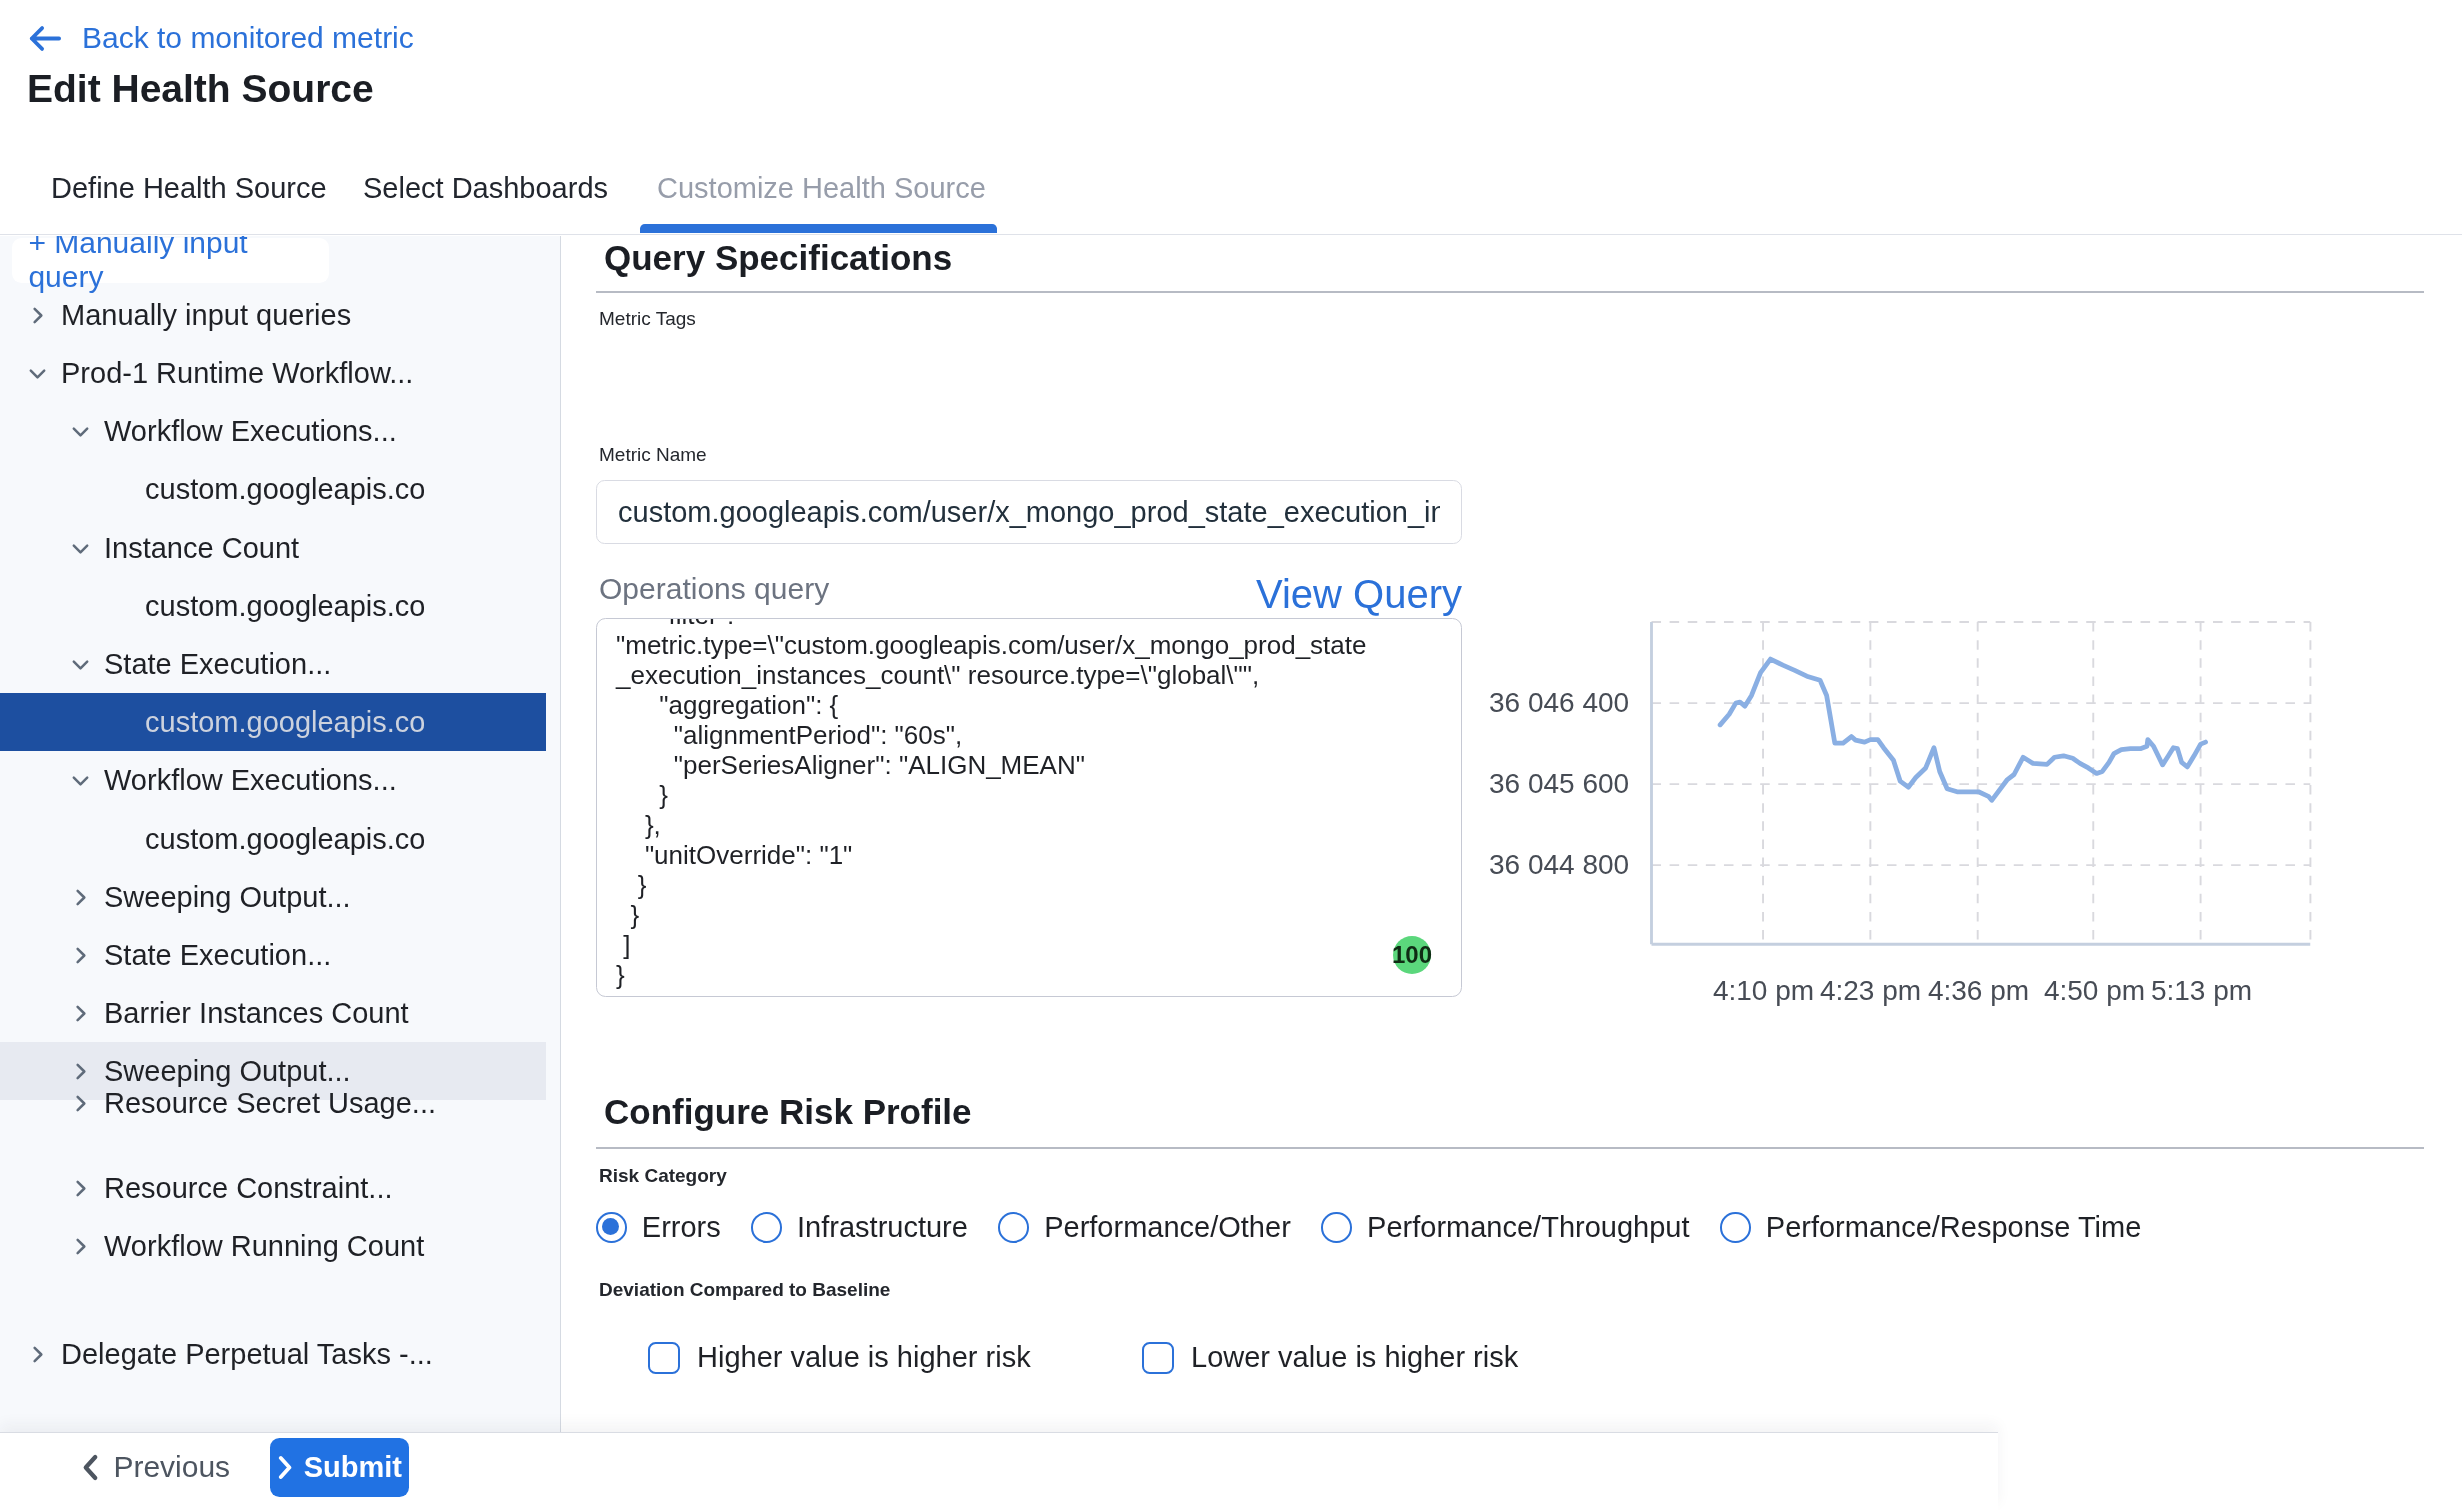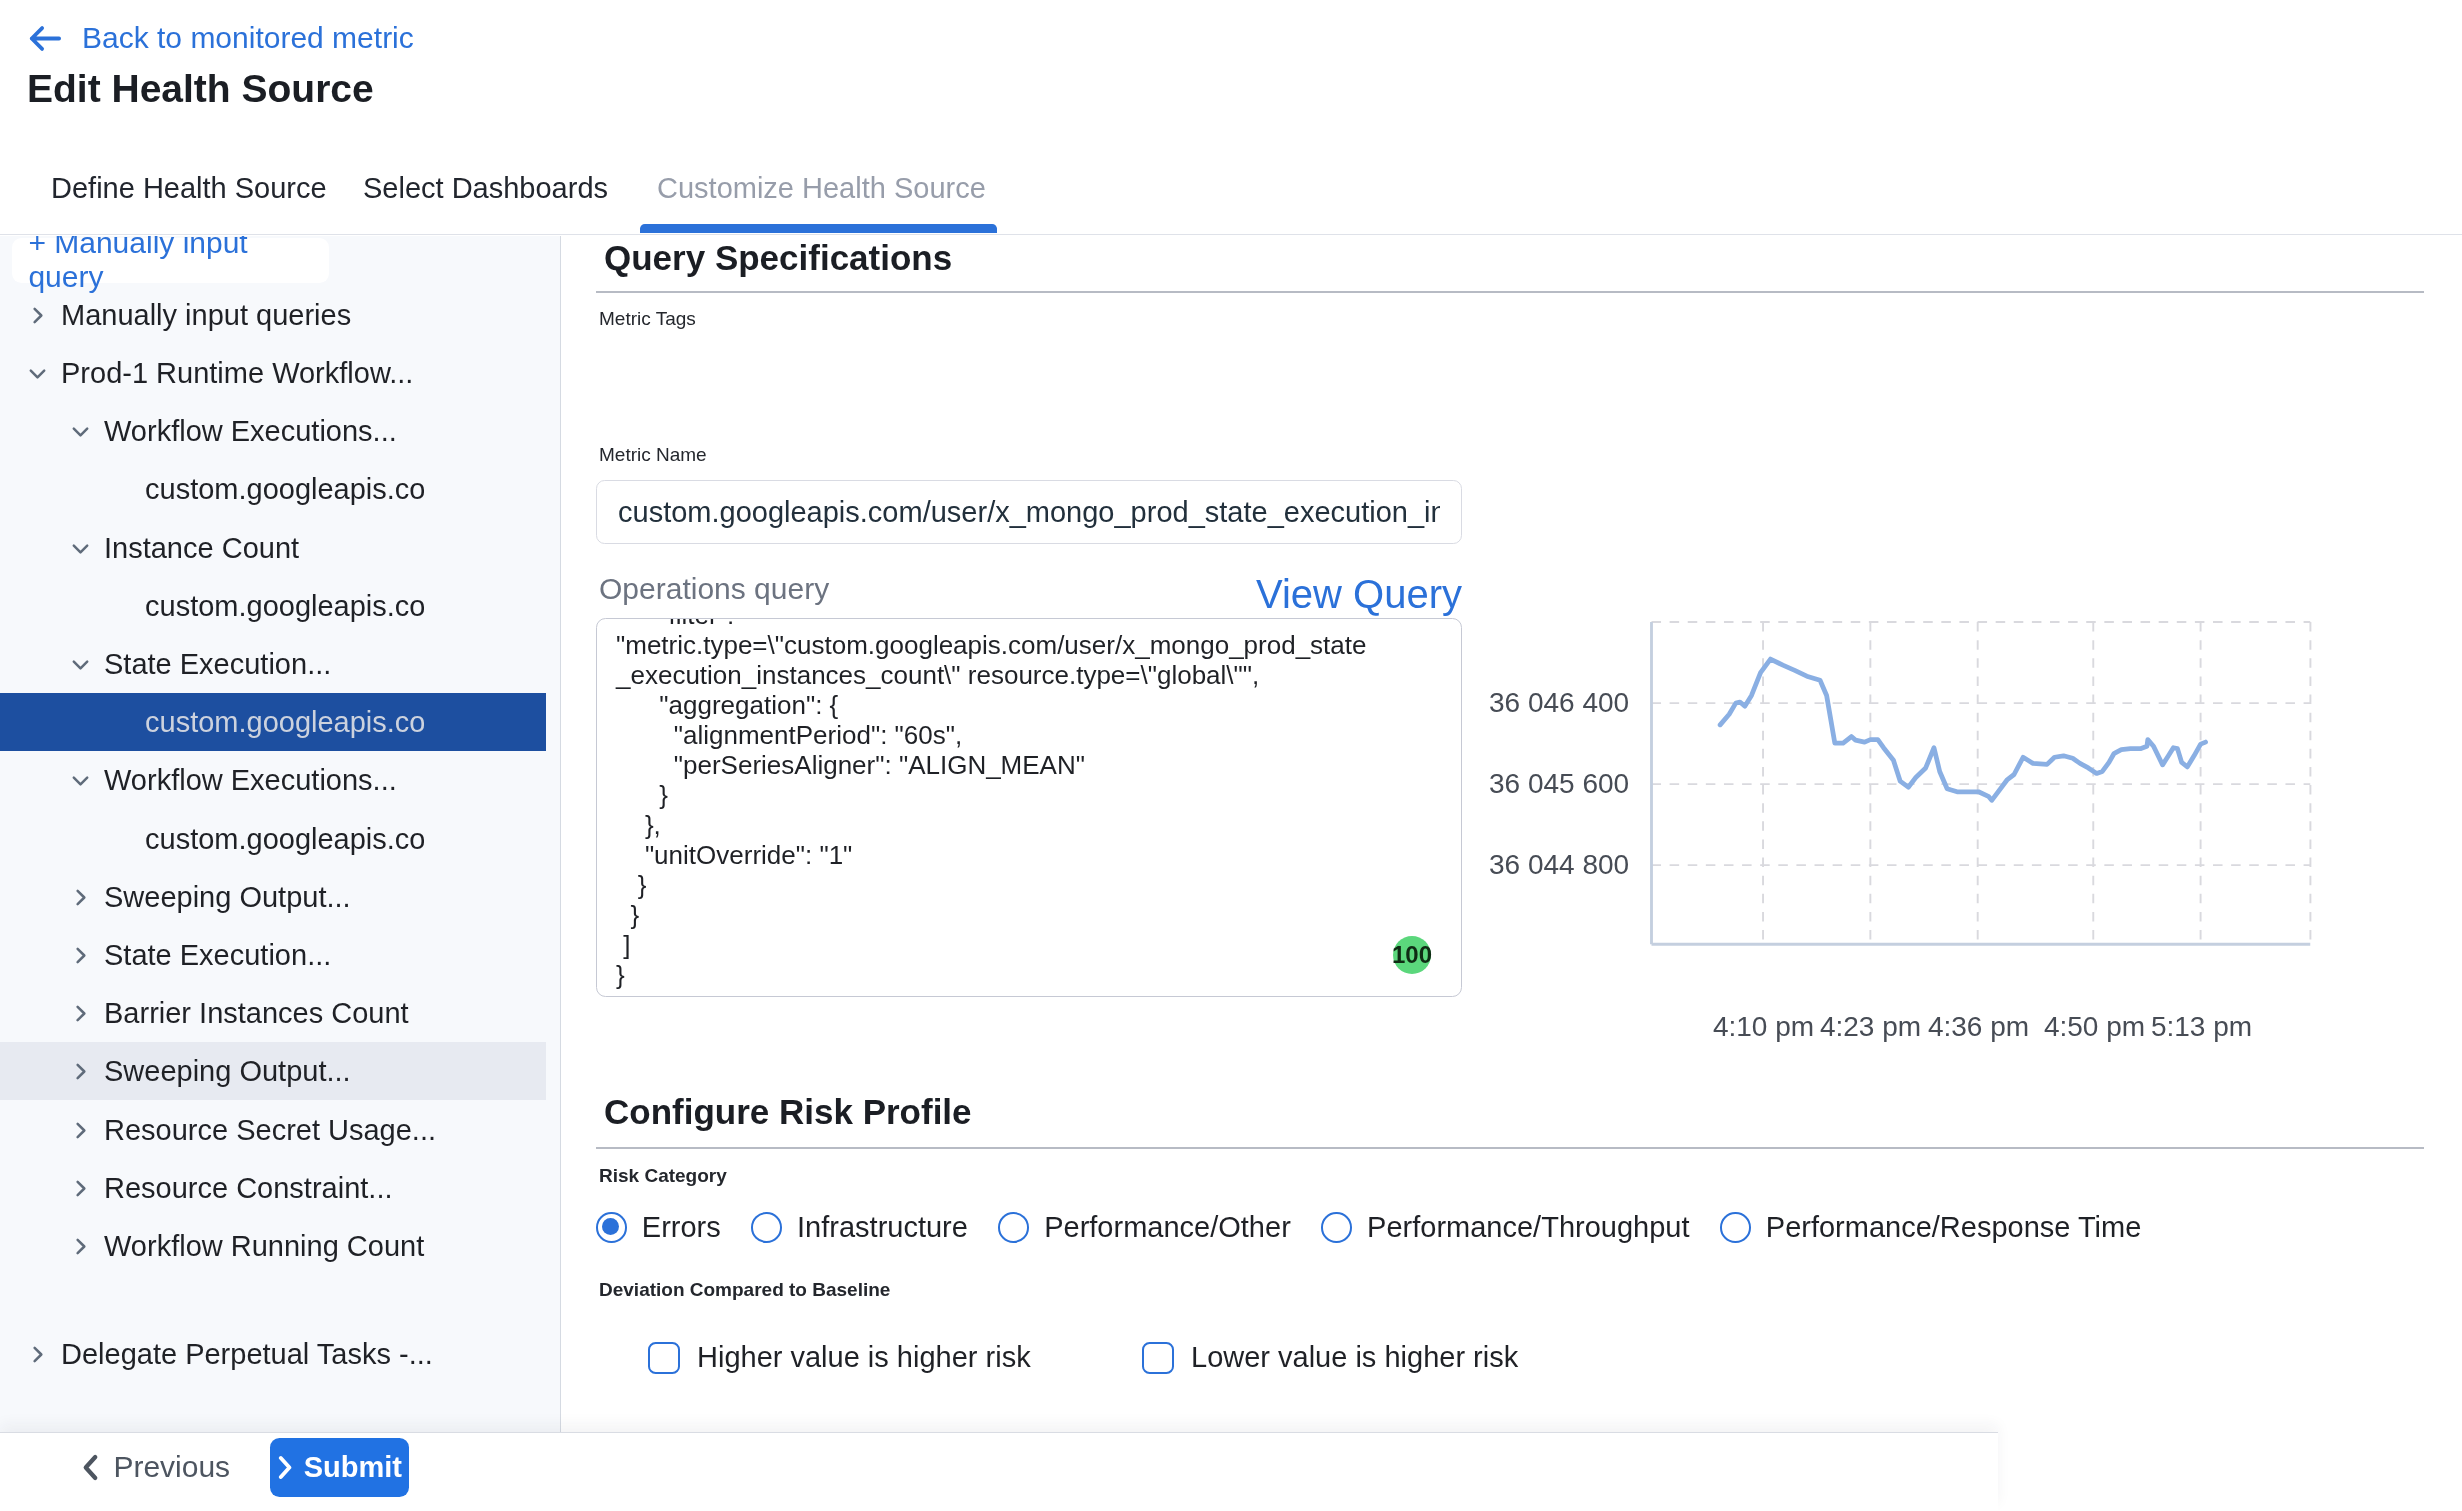--- a/index.html
+++ b/index.html
@@ -56,21 +56,21 @@
              font-family:"Liberation Sans",sans-serif;font-size:26px;line-height:30px;color:#1f2126;}
   #query-badge{position:absolute;left:832px;top:700px;width:38px;height:38px;border-radius:50%;
                background:#5bd77c;color:#0f2b14;font-size:24px;font-weight:700;
                display:flex;align-items:center;justify-content:center;}
 
   
   #chart{position:absolute;left:928px;top:367px;width:897px;height:429px;}
   #chart svg{position:absolute;left:0;top:0;}
   .ytick{position:absolute;left:0;width:134px;text-align:right;font-size:28px;color:#474c55;white-space:nowrap;}
   .xtick{position:absolute;top:372px;width:153px;margin-left:-76px;text-align:center;
-         font-size:28px;color:#474c55;white-space:nowrap;margin-top:36px;}
+         font-size:28px;color:#474c55;white-space:nowrap;}
 
   
   #risk-radio-group{position:absolute;left:35px;top:975px;display:flex;gap:30.5px;align-items:center;}
   .radio-item{display:flex;align-items:center;gap:15.3px;font-size:29px;color:#1f2126;cursor:pointer;}
   .radio{width:30.5px;height:30.5px;border-radius:50%;border:2.9px solid #2b71d9;box-sizing:border-box;background:#fff;}
   .radio.checked{border-width:2.9px;position:relative;}
   .radio.checked::after{content:"";position:absolute;left:3.8px;top:3.8px;width:17px;height:17px;
                         border-radius:50%;background:#2b71d9;}
   .check-item{position:absolute;display:flex;align-items:center;gap:17px;font-size:29px;color:#1f2126;cursor:pointer;}
   .checkbox{width:32px;height:32px;border:2.9px solid #2b71d9;border-radius:7.6px;box-sizing:border-box;background:#fff;}
@@ -172,21 +172,21 @@
     <polyline points="9,5 16,12 9,19" fill="none" stroke="#5f6b7a" stroke-width="2.6" stroke-linecap="round" stroke-linejoin="round"></polyline>
         </svg>
         <span class="lbl" style="left: 104px;">Barrier Instances Count</span>
       </div>
       <div class="tree-row hovered" style="top: 806px;">
         <svg class="chev" style="left: 69px;" width="23" height="23" viewBox="0 0 24 24">
     <polyline points="9,5 16,12 9,19" fill="none" stroke="#5f6b7a" stroke-width="2.6" stroke-linecap="round" stroke-linejoin="round"></polyline>
         </svg>
         <span class="lbl" style="left: 104px;">Sweeping Output...</span>
       </div>
-      <div class="tree-row" style="top: 865px;">
+      <div class="tree-row" style="top: 838px;">
         <svg class="chev" style="left: 69px;" width="23" height="23" viewBox="0 0 24 24">
     <polyline points="9,5 16,12 9,19" fill="none" stroke="#5f6b7a" stroke-width="2.6" stroke-linecap="round" stroke-linejoin="round"></polyline>
         </svg>
         <span class="lbl" style="left: 104px;">Resource Secret Usage...</span>
       </div>
       <div class="tree-row" style="top: 923px;">
         <svg class="chev" style="left: 69px;" width="23" height="23" viewBox="0 0 24 24">
     <polyline points="9,5 16,12 9,19" fill="none" stroke="#5f6b7a" stroke-width="2.6" stroke-linecap="round" stroke-linejoin="round"></polyline>
         </svg>
         <span class="lbl" style="left: 104px;">Resource Constraint...</span>

